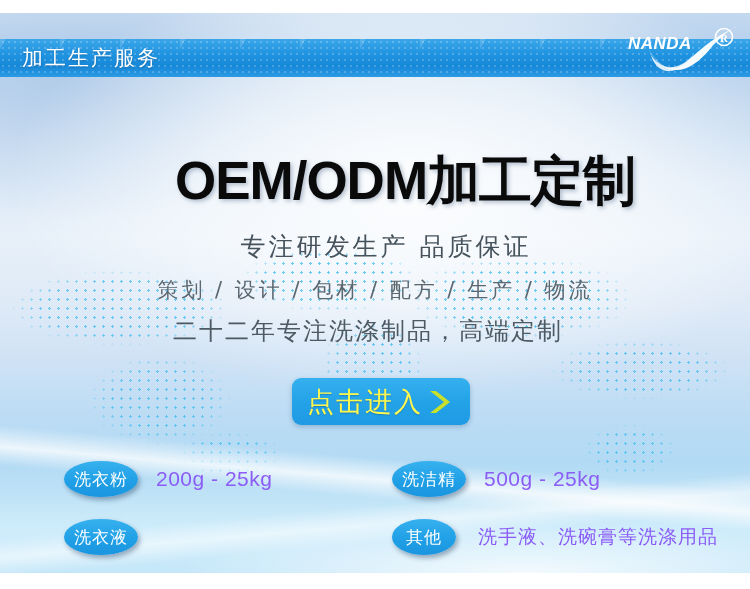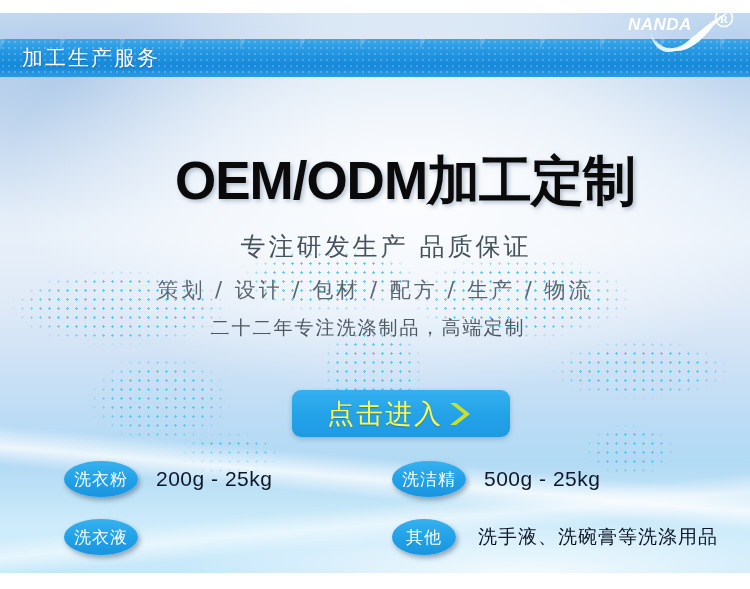--- a/index.html
+++ b/index.html
@@ -99,21 +99,21 @@
   .header-strip-title{
     position:absolute;left:22px;top:5px;
     font-size:21px;color:#ffffff;letter-spacing:2px;
     font-family:"DejaVu Sans","Liberation Sans",sans-serif;
     text-shadow:0 1px 2px rgba(0,40,90,.35);
     z-index:3;white-space:nowrap;
   }
 
   
   .logo{
-    position:absolute;right:12px;top:4px;width:120px;height:52px;z-index:4;
+    position:absolute;right:12px;top:23px;width:120px;height:52px;z-index:4;
   }
   .logo svg{display:block;}
 
   
   .headline{
     position:absolute;left:0;top:146px;width:750px;
     text-align:center;
     font-family:"Liberation Sans","DejaVu Sans",sans-serif;
     font-weight:bold;
     font-size:53px;
@@ -132,28 +132,28 @@
     padding-left:11px;
   }
   .sub2{
     position:absolute;left:0;top:276px;width:750px;
     text-align:center;font-size:21px;color:#5a6770;
     letter-spacing:3px;white-space:nowrap;
     font-family:"DejaVu Sans","Liberation Sans",sans-serif;
   }
   .sub3{
     position:absolute;left:0;top:315px;width:736px;
-    text-align:center;font-size:19px;color:#4d5a63;
+    text-align:center;font-size:24px;color:#4d5a63;
     letter-spacing:2px;white-space:nowrap;
     font-family:"DejaVu Sans","Liberation Sans",sans-serif;
   }
 
   
   .cta{
-    position:absolute;left:292px;top:390px;width:218px;height:47px;
+    position:absolute;left:292px;top:378px;width:178px;height:47px;
     border-radius:9px;
     background:linear-gradient(to bottom,#35b0ef 0%,#24a3e8 50%,#1e9ae4 100%);
     box-shadow:0 2px 5px rgba(40,90,130,.30);
     cursor:pointer;
     display:flex;align-items:center;justify-content:center;
   }
   .cta-label{
     font-size:27px;color:#fff84f;letter-spacing:2px;
     font-family:"DejaVu Sans","Liberation Sans",sans-serif;
     text-shadow:0 1px 1px rgba(20,70,110,.35);
@@ -171,21 +171,21 @@
     width:74px;height:36px;border-radius:50%;
     background:linear-gradient(to bottom,#37b1ef 0%,#20a0e6 55%,#1a95df 100%);
     box-shadow:2px 3px 5px rgba(30,60,95,.42);
     display:flex;align-items:center;justify-content:center;
     color:#ffffff;font-size:17px;letter-spacing:1px;
     font-family:"DejaVu Sans","Liberation Sans",sans-serif;
     flex:0 0 auto;
   }
   .prod-badge.narrow{width:64px;}
   .prod-text{
-    margin-left:18px;font-size:21px;color:#0f172a;
+    margin-left:18px;font-size:21px;color:#8b5cf6;
     font-family:"Liberation Sans","DejaVu Sans",sans-serif;
     letter-spacing:.5px;white-space:nowrap;
   }
   .prod-text.cjk{
     font-size:19px;margin-left:22px;letter-spacing:1px;
     font-family:"DejaVu Sans","Liberation Sans",sans-serif;
   }
 
   .bottom-white{
     position:absolute;left:0;top:573px;width:750px;height:16px;background:#ffffff;

